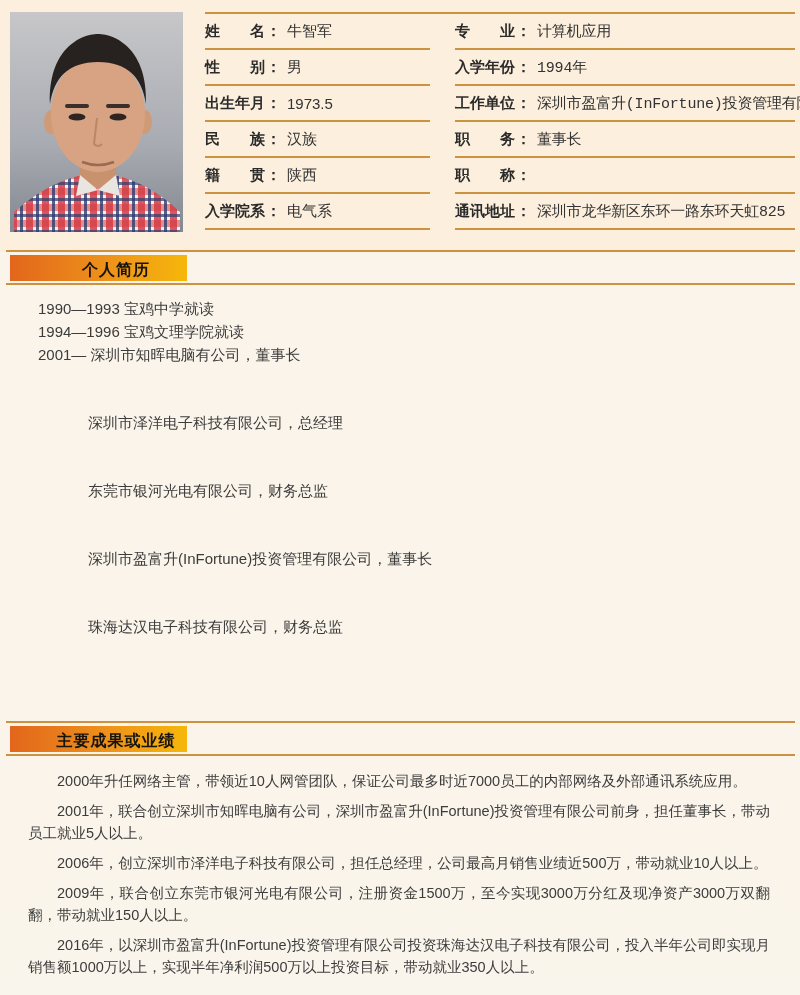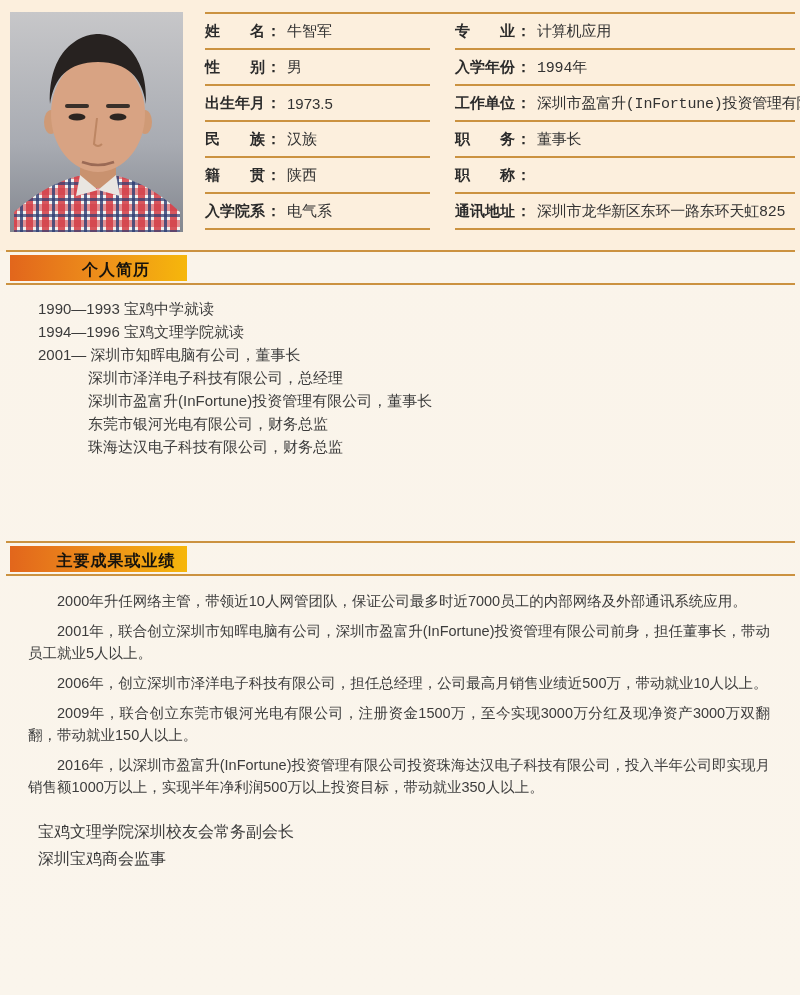--- a/index.html
+++ b/index.html
@@ -45,21 +45,21 @@
     width:142px;height:26px;margin:3px 0 2px 10px;
     background:linear-gradient(90deg,#e2661c 0%,#ee921a 55%,#f6b70b 100%);
     display:flex;align-items:flex-end;justify-content:center;
     font-size:16px;font-weight:bold;color:#17130d;
     letter-spacing:1px;
     padding-left:35px;
   }
   
   .resume-list{margin:12px 40px 0 38px;font-size:15px;line-height:23px;color:#3c3c3c;}
   .resume-entry{white-space:nowrap;}
-  .resume-entry.indent{padding-left:50px;}
+  .resume-entry.indent{padding-left:50px;margin-top:45px;}
   
   .achv-group{margin-top:83px;}
   .achv-paras{margin:14px 30px 0 28px;font-size:14.5px;line-height:22px;
     text-align:justify;color:#3c3c3c;}
   .achv-paras p{margin:0 0 8px 0;text-indent:2em;}
   .affiliations{margin:20px 0 0 38px;font-size:16px;line-height:27px;color:#3c3c3c;}
 </style>
 </head>
 <body>
 
@@ -183,22 +183,22 @@
     <div class="sep"></div>
     <div class="section-bar">
       <span>个人简历</span>
     </div>
     <div class="sep"></div>
     <div class="resume-list" id="resume-list">
         <div class="resume-entry">1990—1993 宝鸡中学就读</div>
         <div class="resume-entry">1994—1996 宝鸡文理学院就读</div>
         <div class="resume-entry">2001— 深圳市知晖电脑有公司，董事长</div>
         <div class="resume-entry indent">深圳市泽洋电子科技有限公司，总经理</div>
+        <div class="resume-entry indent">东莞市银河光电有限公司，财务总监</div>
         <div class="resume-entry indent">深圳市盈富升(InFortune)投资管理有限公司，董事长</div>
-        <div class="resume-entry indent">东莞市银河光电有限公司，财务总监</div>
         <div class="resume-entry indent">珠海达汉电子科技有限公司，财务总监</div>
       </div>
   </div>
 
   <div class="achv-group">
     <div class="sep"></div>
     <div class="section-bar">
       <span>主要成果或业绩</span>
     </div>
     <div class="sep"></div>

